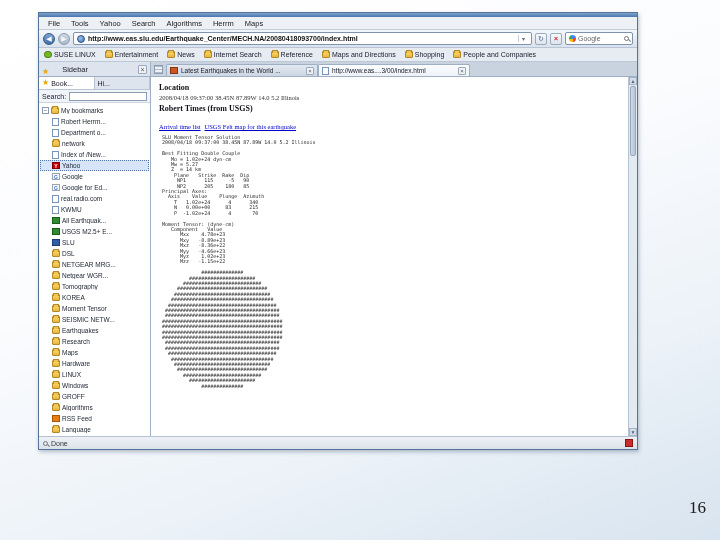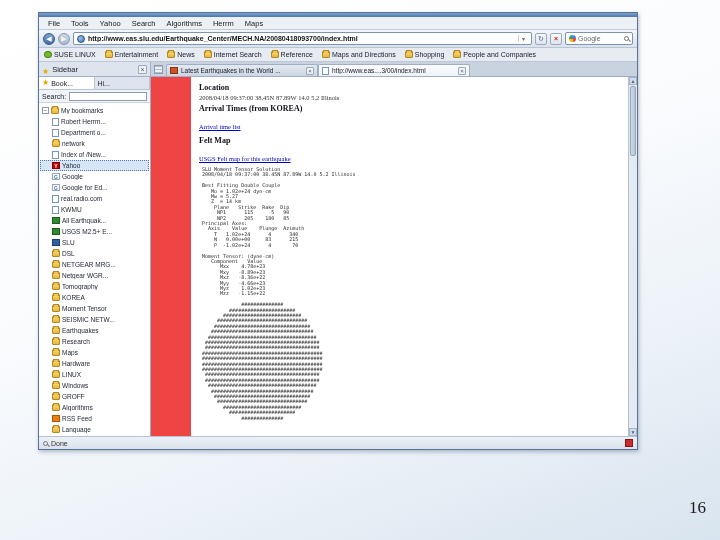--- a/index.html
+++ b/index.html
@@ -68,21 +68,21 @@
   .ic[data-icon="google"]::after { content:"G"; color:#3b6cc8; font:bold 5px/6px "Liberation Sans",sans-serif; display:block; text-align:center; }
   .ic[data-icon="green"] { background:#2e8b2e; border:1px solid #1c5c1c; }
   .ic[data-icon="blue"]  { background:#2f5fa8; border:1px solid #1d3c70; }
   .ic[data-icon="rss"]   { background:#e87f0e; border:1px solid #a85a08; }
   .ic[data-icon="suse"]  { background:#73ba25; border:1px solid #4e8415; border-radius:50%; }
   .ic[data-icon="quake"] { background:#cc5522; border:1px solid #883311; }
   
   .tabrow { height:15px; flex:none; background:#c9d2df; border-bottom:1px solid #9fb0c4;
     display:flex; align-items:stretch; }
   .sb-header { width:112px; flex:none; background:#dde4ee; border-right:1px solid #9fb0c4;
-    display:flex; align-items:center; gap:3px; padding:0 3px; }
+    display:flex; align-items:center; gap:13px; padding:0 3px; }
   .star::before { content:"\2605"; color:#e8a800; font-size:8px; line-height:8px; }
   .sb-title { font-size:7.5px; color:#1a1a2a; }
   .close-x { margin-left:auto; width:9px; height:9px; flex:none; border:1px solid #9aa9bc; border-radius:1px;
     background:#eef1f6; color:#555; font-size:7px; line-height:7px; text-align:center; }
   .close-x::before { content:"\00D7"; }
   .tabgrid { width:9px; height:9px; align-self:center; margin:0 3px; flex:none;
     border:1px solid #8d9cae; background:repeating-linear-gradient(#aebccd 0 1px,#eef1f6 1px 3px); }
   .tab { width:152px; flex:none; display:flex; align-items:center; gap:3px; padding:0 3px; margin-top:2px;
     border:1px solid #9fb0c4; border-bottom:none; border-radius:2px 2px 0 0;
     background:linear-gradient(#e3e9f1,#ccd6e3); overflow:hidden; }
@@ -105,21 +105,21 @@
   .trow { height:11px; display:flex; align-items:center; gap:2px; padding-left:2px; }
   .trow.ch { padding-left:12px; }
   .trow.sel { background:#d6e5f7; outline:1px dotted #5577aa; outline-offset:-1px; }
   .tlbl { font-size:6.5px; color:#1c2230; white-space:nowrap; overflow:hidden; }
   .exp { width:7px; height:7px; flex:none; border:1px solid #8899b0; background:#fff;
     font-size:6px; line-height:5px; text-align:center; color:#445; }
   .exp::before { content:"\2212"; }
   
   .content-wrap { flex:1; position:relative; display:flex; min-width:0; }
   .content { flex:1; background:#fff; padding:3px 8px; overflow:hidden;
-    font-family:"Liberation Serif", serif;margin-left:40px; }
+    font-family:"Liberation Serif", serif; }
   .content h2 { font-size:8px; color:#101018; margin:3px 0 2px; font-family:"Liberation Serif", serif; }
   .pline { font-size:6.5px; color:#333; margin-bottom:1px; }
   .clink { display:inline-block; font-size:6.5px; color:#0000cc; text-decoration:underline; margin-bottom:1px; }
   .content pre { font-family:"DejaVu Sans Mono", monospace; font-size:5px; line-height:5.4px;
     color:#2a2a2a; margin-top:2px; white-space:pre; }
   
   .vscroll { width:9px; flex:none; background:#e4eaf2; border-left:1px solid #b6c2d2;
     display:flex; flex-direction:column; }
   .sarr { height:8px; flex:none; background:#d3dce8; border:1px solid #a5b4c6; font-size:5px;
     line-height:6px; text-align:center; color:#566; }
@@ -358,23 +358,22 @@
             <span class="ic" data-icon="folder"></span>
             <span class="tlbl">Language</span>
           </div>
       </div>
     </div>
 
     <div class="content-wrap">
       <div class="content">
         <h2>Location</h2>
         <div class="pline">2008/04/18 09:37:00 38.45N 87.89W 14.0 5.2 Illinois</div>
-        <h2>Arrival Times (from KOREA)</h2>
+        <h2>Robert Times (from USGS)</h2>
         <a class="clink">Arrival time list</a>
-        <h2>Felt Map</h2>
         <a class="clink">USGS Felt map for this earthquake</a>
         <pre> SLU Moment Tensor Solution
  2008/04/18 09:37:00 38.45N 87.89W 14.0 5.2 Illinois
 
  Best Fitting Double Couple
     Mo = 1.02e+24 dyn-cm
     Mw = 5.27
     Z  = 14 km
      Plane   Strike  Rake  Dip
       NP1      115     -5   90

